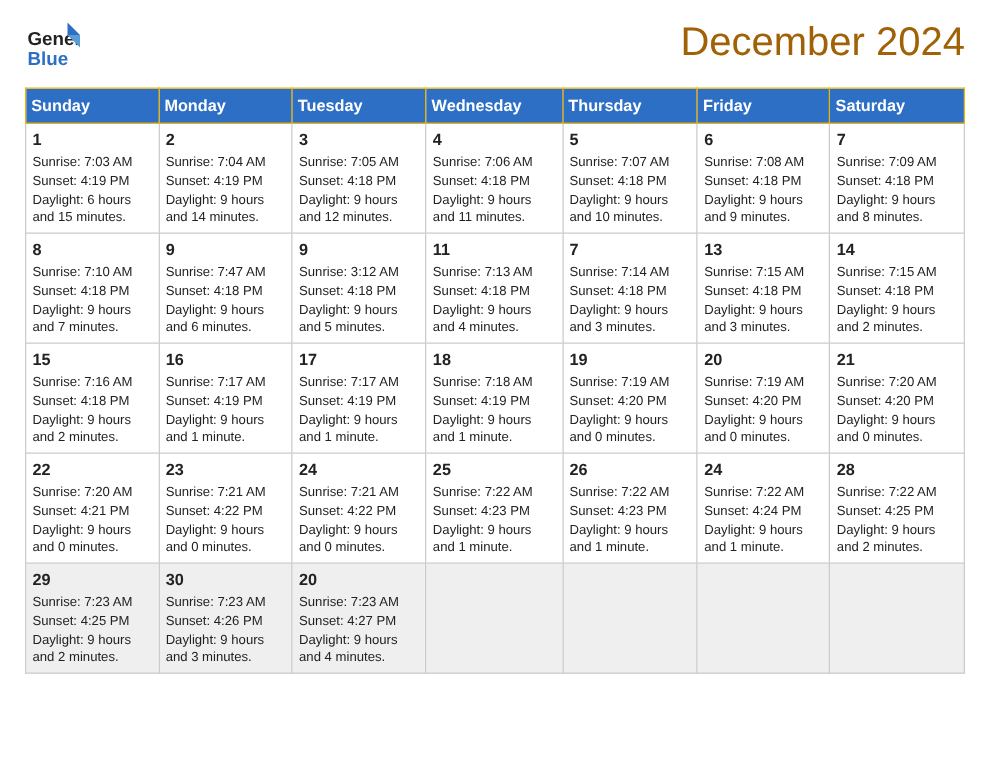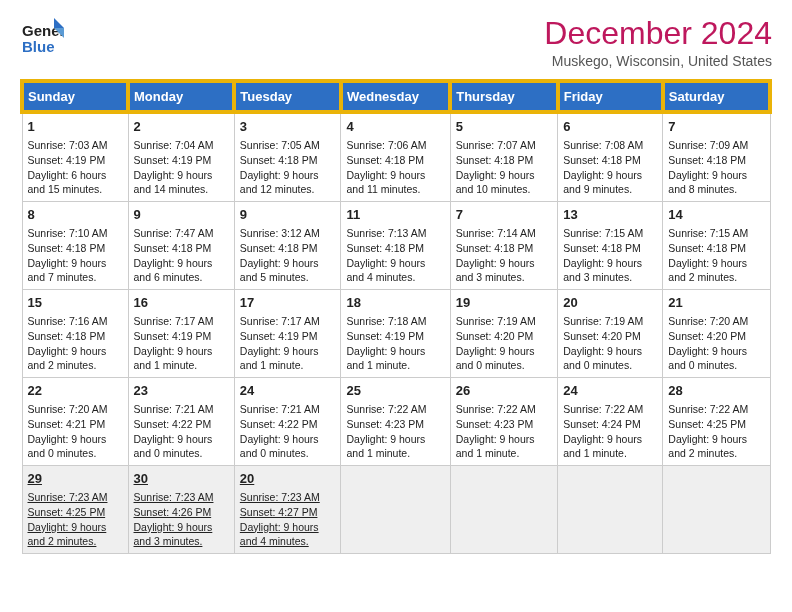--- a/index.html
+++ b/index.html
@@ -23,41 +23,41 @@
       display: flex;
       align-items: center;
       gap: 4px;
     }
     .title-section {
       text-align: right;
     }
     .month-title {
       font-size: 32px;
       font-weight: normal;
-      color: #be185d;
+      color: #a16207;
       line-height: 1.1;
     }
     .location {
       font-size: 14px;
       color: #555;
       margin-top: 2px;
     }
     .calendar {
       width: 100%;
       border-collapse: collapse;
       font-size: 11px;
     }
     .calendar thead tr th {
       background: #2d6fc4;
       color: #fff;
       padding: 6px 4px;
       text-align: left;
       font-size: 13px;
       font-weight: 600;
-      border: 4px solid #eab308;
+      border: 1px solid #eab308;
     }
     .calendar tbody tr td {
       vertical-align: top;
       border: 1px solid #ccc;
       padding: 4px 5px;
       height: 88px;
       width: 113px;
       background: #fff;
       color: #222;
       font-size: 10.5px;
@@ -70,41 +70,39 @@
       font-size: 13px;
       font-weight: bold;
       display: block;
       margin-bottom: 2px;
     }
     .empty {
       background: #f8f8f8 !important;
     }
     .last-row td {
       background: #efefef !important;
-      text-decoration: underline;
     }
   </style>
 </head>
 <body>
 
 <div class="page">
   <div class="header">
     <div class="logo-wrapper">
       <svg width="44" height="44" viewBox="0 0 44 44">
 
         <text x="2" y="20" font-size="15" font-weight="bold" fill="#222" font-family="Arial">General</text>
         <text x="2" y="36" font-size="15" font-weight="bold" fill="#2d6fc4" font-family="Arial">Blue</text>
 
         <polygon points="34,2 44,12 34,12" fill="#2d6fc4"></polygon>
         <polygon points="34,12 44,12 44,22" fill="#5b9bd5"></polygon>
       </svg>
     </div>
     <div class="title-section">
       <div class="month-title">December 2024</div>
-      <div class="location">Muskego, Wisconsin, United States</div>
     </div>
   </div>
 
   <table class="calendar">
     <thead>
       <tr>
         <th>Sunday</th>
         <th>Monday</th>
         <th>Tuesday</th>
         <th>Wednesday</th>

